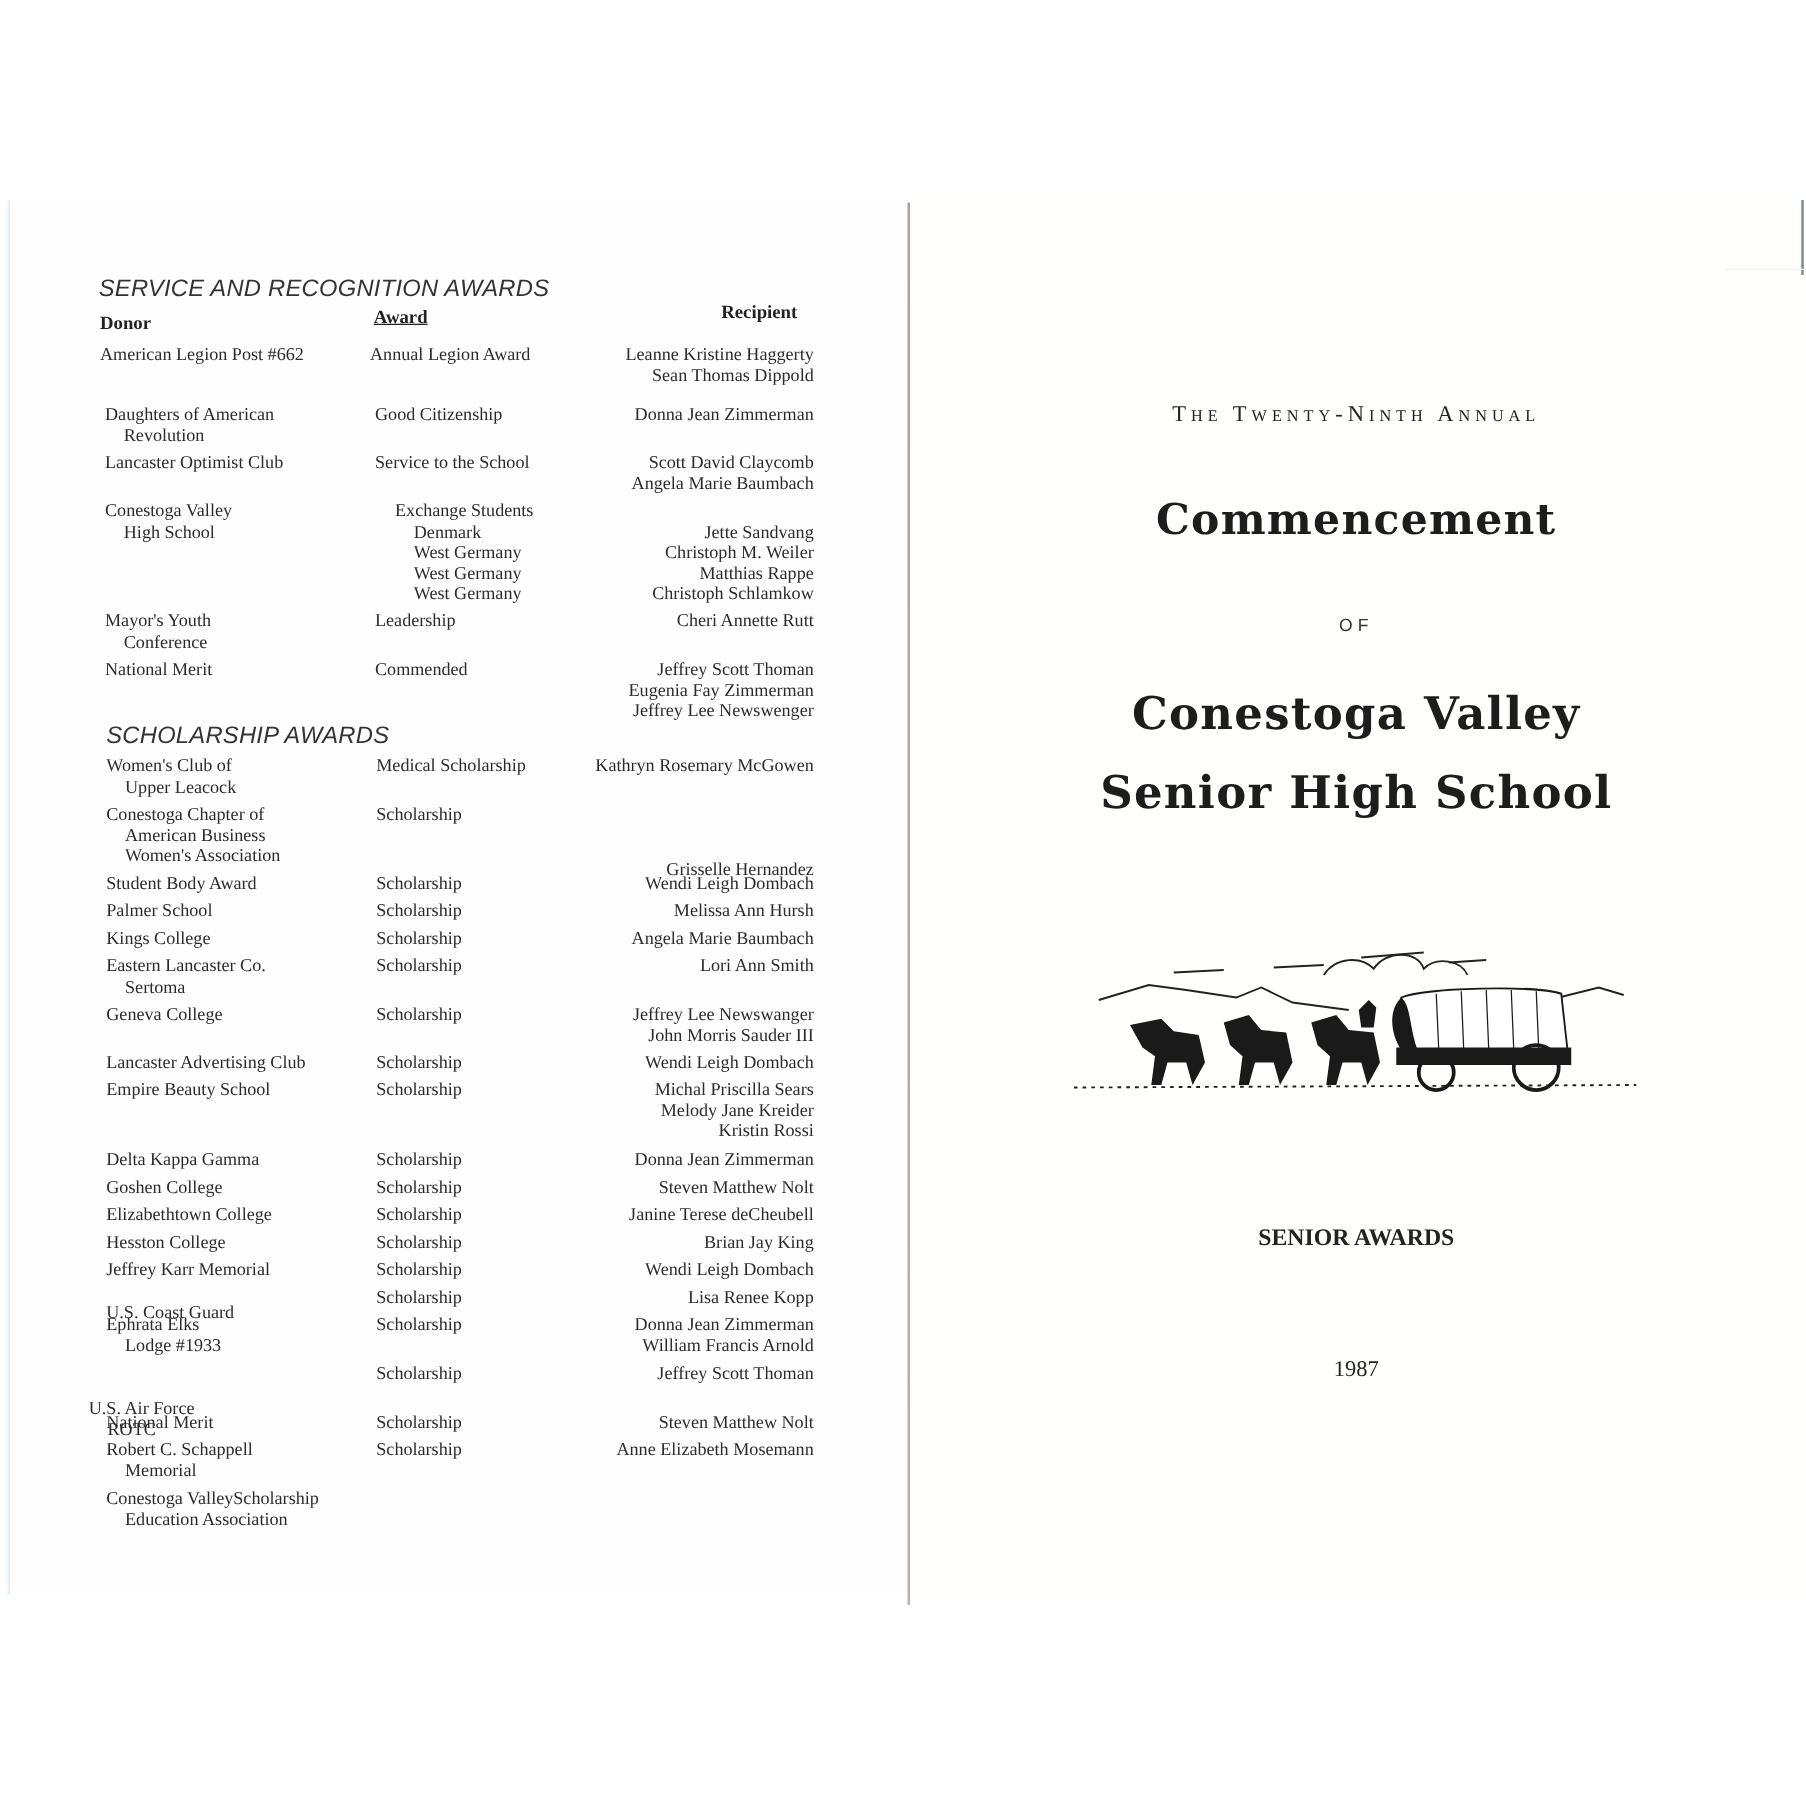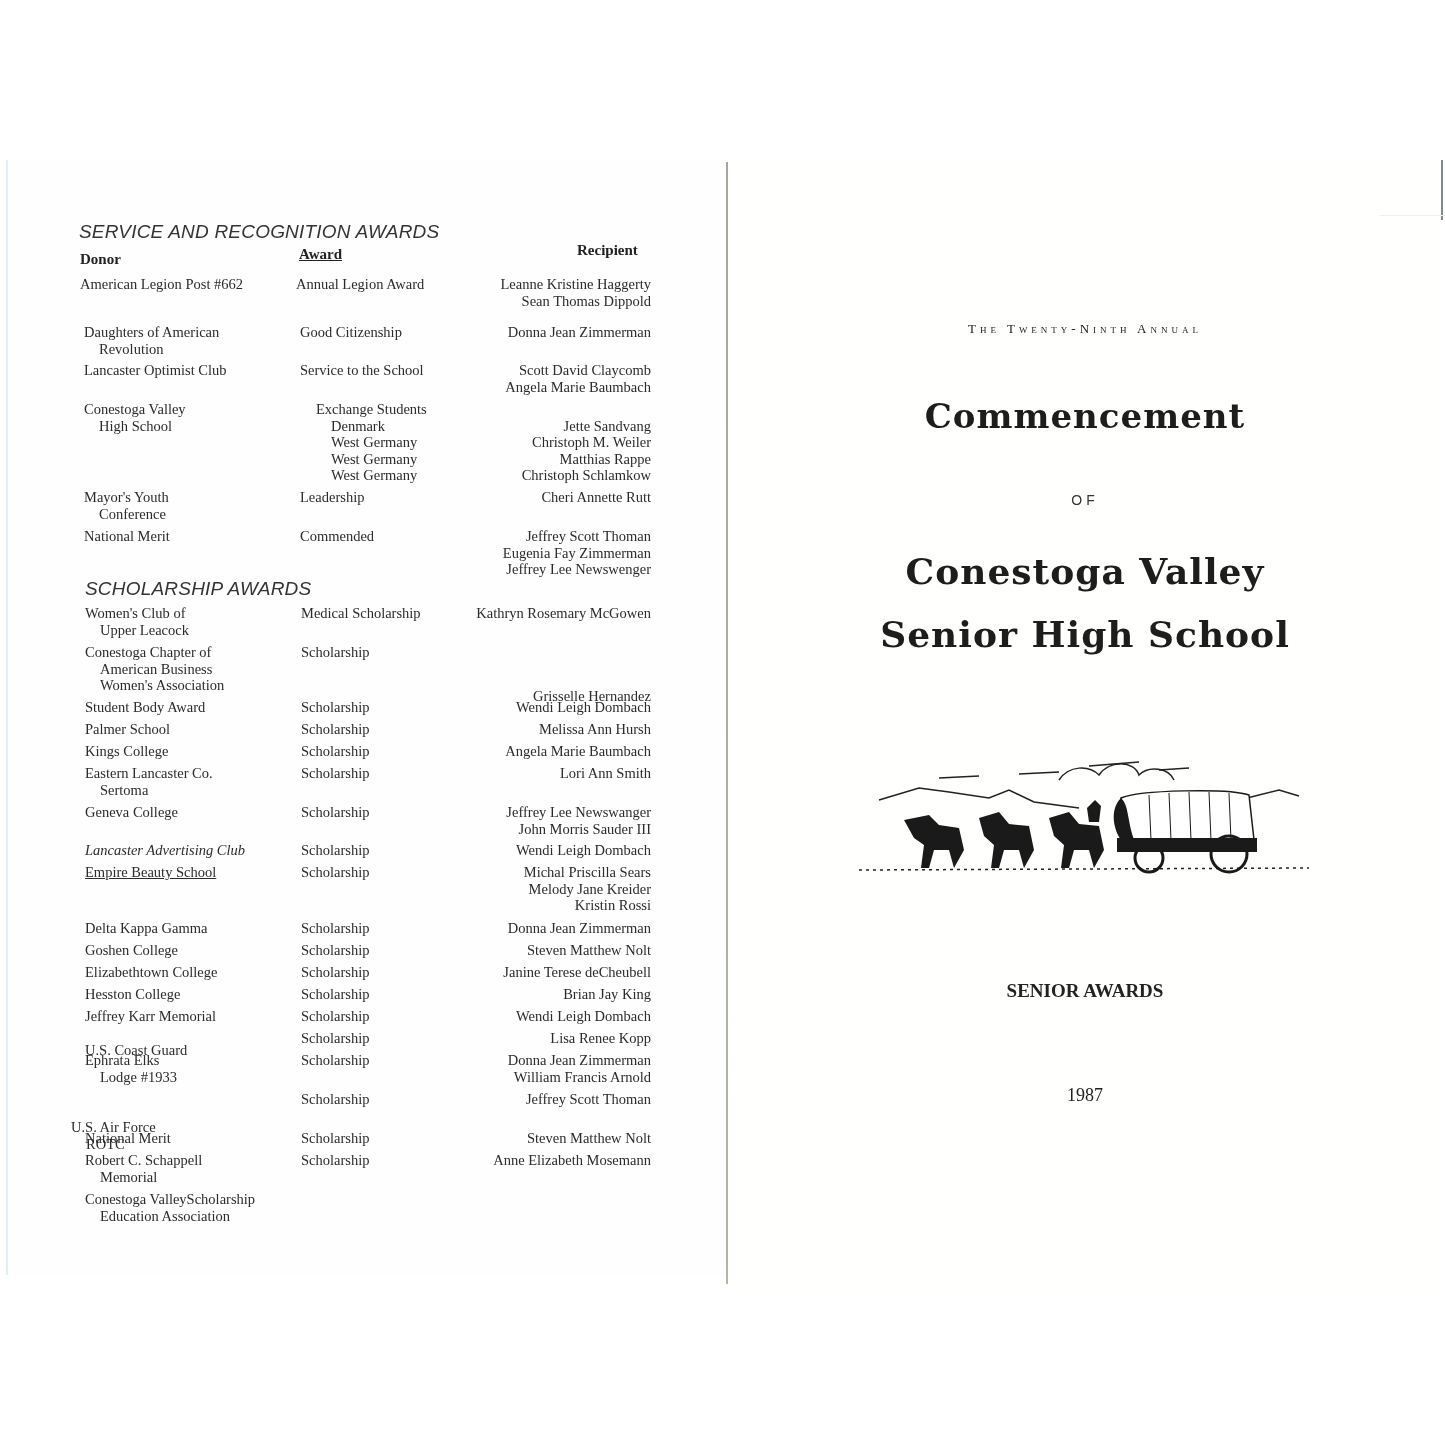--- a/index.html
+++ b/index.html
@@ -27,21 +27,21 @@
     position:absolute; font-family:"Liberation Sans", sans-serif; font-style:italic;
     font-size:19px; color:#333; letter-spacing:0.2px;
   }
   .col-head { position:absolute; font-family:"Liberation Serif", serif; font-weight:bold; font-size:15px; color:#222; }
   .cell { position:absolute; font-size:14.5px; line-height:16.5px; color:#2b2b2b; white-space:pre; }
   .donor .l2, .award .l2 { padding-left:15px; }
   .recip { text-align:right; }
 
   .rp { position:absolute; left:0; width:712px; text-align:center; }
   .smallcaps {
-    font-family:"Liberation Serif", serif; font-size:13px; letter-spacing:4px; color:#222;
+    font-family:"Liberation Serif", serif; font-size:18px; letter-spacing:4px; color:#222;
     font-variant:small-caps; text-transform:none;
   }
   .blackletter {
     font-family:"DejaVu Serif", serif; font-weight:bold; color:#1d1d1d; letter-spacing:1px;
     font-style:normal;
   }
   .of { font-family:"Liberation Sans", sans-serif; font-size:14px; letter-spacing:4px; color:#333; }
   .senior { font-family:"Liberation Serif", serif; font-weight:bold; font-size:19px; color:#222; }
   .year { font-family:"Liberation Serif", serif; font-size:18px; color:#222; }
   .wagon { position:absolute; left:130px; top:590px; }
@@ -96,24 +96,24 @@
       <div class="cell recip" style="top: 721px; right: 794px; text-align: right;"><div>Melissa Ann Hursh</div></div>
       <div class="cell donor" style="top: 743px; left: 85px;"><div>Kings College</div></div>
       <div class="cell award" style="top: 743px; left: 301px;"><div>Scholarship</div></div>
       <div class="cell recip" style="top: 743px; right: 794px; text-align: right;"><div>Angela Marie Baumbach</div></div>
       <div class="cell donor" style="top: 765px; left: 85px;"><div>Eastern Lancaster Co.</div><div class="l2">Sertoma</div></div>
       <div class="cell award" style="top: 765px; left: 301px;"><div>Scholarship</div></div>
       <div class="cell recip" style="top: 765px; right: 794px; text-align: right;"><div>Lori Ann Smith</div></div>
       <div class="cell donor" style="top: 804px; left: 85px;"><div>Geneva College</div></div>
       <div class="cell award" style="top: 804px; left: 301px;"><div>Scholarship</div></div>
       <div class="cell recip" style="top: 804px; right: 794px; text-align: right;"><div>Jeffrey Lee Newswanger</div><div>John Morris Sauder III</div></div>
-      <div class="cell donor" style="top: 842px; left: 85px; font-style: italic;"><div>Lancaster Advertising Club</div></div>
+      <div class="cell donor" style="top: 842px; left: 85px;"><div>Lancaster Advertising Club</div></div>
       <div class="cell award" style="top: 842px; left: 301px;"><div>Scholarship</div></div>
       <div class="cell recip" style="top: 842px; right: 794px; text-align: right;"><div>Wendi Leigh Dombach</div></div>
-      <div class="cell donor" style="top: 864px; left: 85px; text-decoration: underline;"><div>Empire Beauty School</div></div>
+      <div class="cell donor" style="top: 864px; left: 85px;"><div>Empire Beauty School</div></div>
       <div class="cell award" style="top: 864px; left: 301px;"><div>Scholarship</div></div>
       <div class="cell recip" style="top: 864px; right: 794px; text-align: right;"><div>Michal Priscilla Sears</div><div>Melody Jane Kreider</div><div>Kristin Rossi</div></div>
       <div class="cell donor" style="top: 920px; left: 85px;"><div>Delta Kappa Gamma</div></div>
       <div class="cell award" style="top: 920px; left: 301px;"><div>Scholarship</div></div>
       <div class="cell recip" style="top: 920px; right: 794px; text-align: right;"><div>Donna Jean Zimmerman</div></div>
       <div class="cell donor" style="top: 942px; left: 85px;"><div>Goshen College</div></div>
       <div class="cell award" style="top: 942px; left: 301px;"><div>Scholarship</div></div>
       <div class="cell recip" style="top: 942px; right: 794px; text-align: right;"><div>Steven Matthew Nolt</div></div>
       <div class="cell donor" style="top: 964px; left: 85px;"><div>Elizabethtown College</div></div>
       <div class="cell award" style="top: 964px; left: 301px;"><div>Scholarship</div></div>

